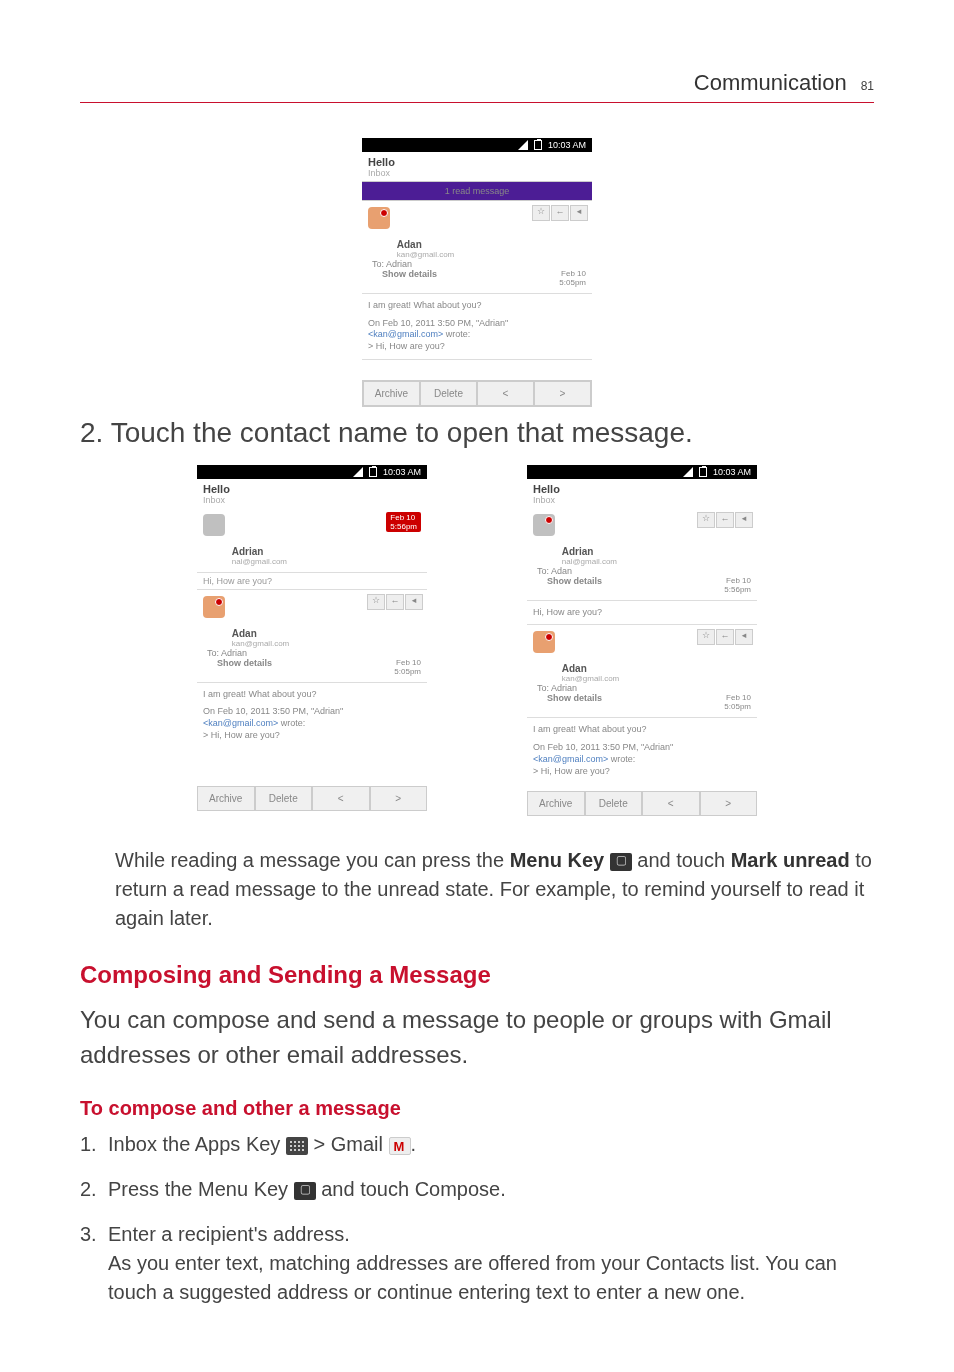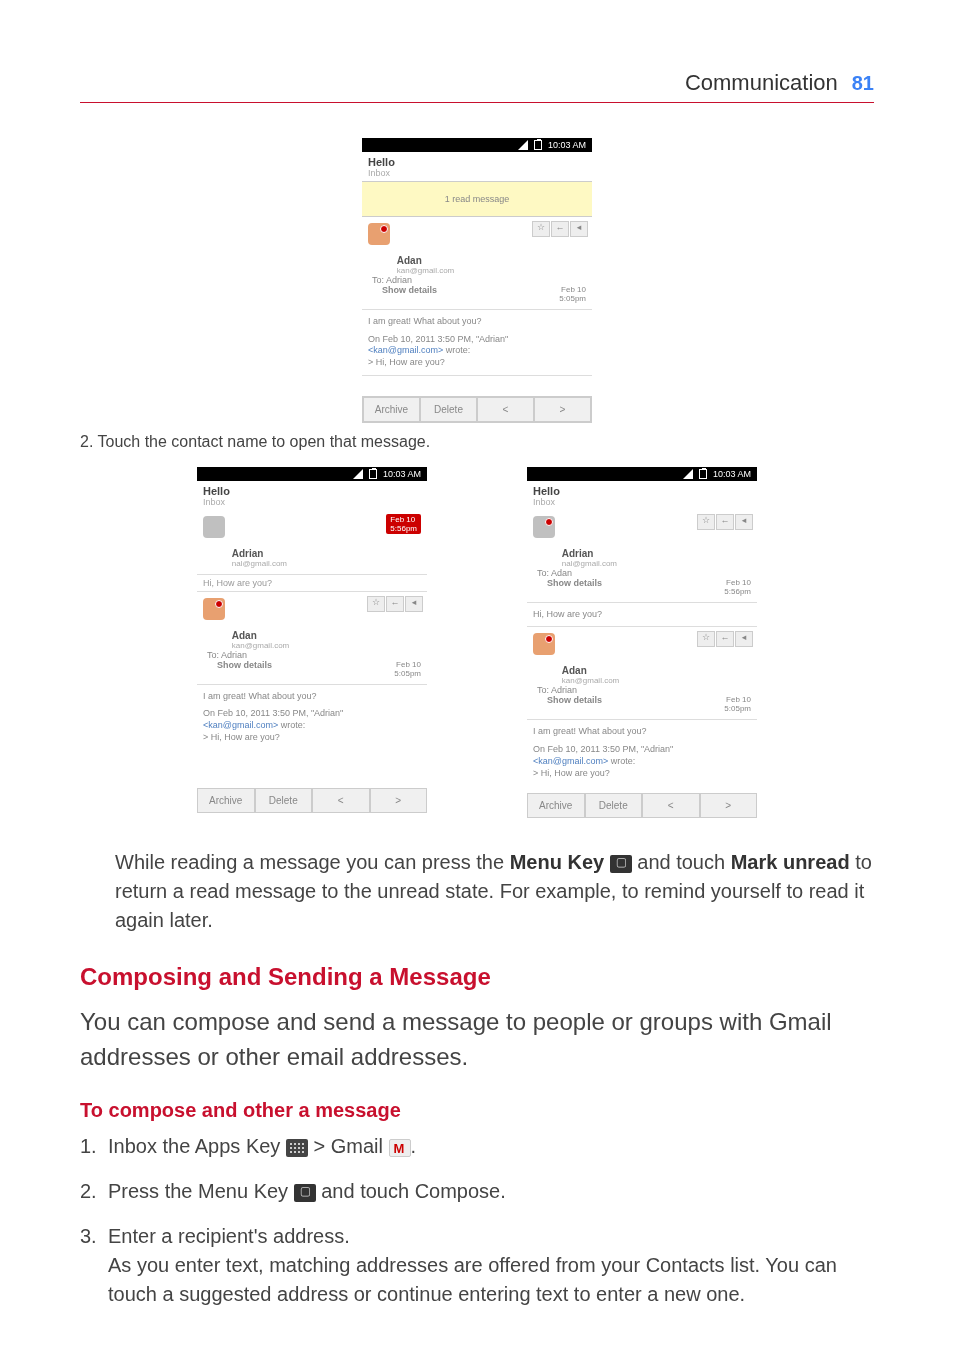--- a/index.html
+++ b/index.html
@@ -13,21 +13,21 @@
     .page-header {
       display: flex;
       justify-content: flex-end;
       align-items: baseline;
       border-bottom: 1px solid #c8102e;
       padding-bottom: 6px;
       margin-bottom: 35px;
       gap: 14px;
     }
     .page-header .section { font-size: 22px; color: #333; }
-    .page-header .pagenum { font-size: 20px; color: #3b82f6; font-weight: bold; }
+    .page-header .pagenum { font-size: 12px; color: #404040; }
     .screenshot {
       display: block;
       margin: 10px auto 20px;
       width: 230px;
       border: none;
       background: #fff;
       font-size: 9px;
       color: #999;
     }
     .status-bar {
@@ -53,22 +53,22 @@
       font-size: 9px;
       padding: 0 6px 3px;
       color: #aaa;
     }
     .tab-bar {
       border-top: 1px solid #ccc;
       border-bottom: 1px solid #ccc;
       text-align: center;
       font-size: 9px;
       color: #888;
-      padding: 12px 0;
-      background: #fef9c3;
+      padding: 4px 0;
+      background: #4c1d95;
     }
     .thread-item {
       border-bottom: 1px solid #ddd;
       padding: 6px;
       font-size: 10px;
       position: relative;
       min-height: 34px;
     }
     .avatar {
       width: 22px;
@@ -223,21 +223,21 @@
   </div>
 </div>
 
 <div class="bottom-bar detached">
   <span>Archive</span>
   <span>Delete</span>
   <span>&lt;</span>
   <span>&gt;</span>
 </div>
 
-<div style="font-size:16px; color:#444; margin-bottom:16px;">2.  Touch the contact name to open that message.</div>
+<div style="font-size:28px; color:#444; margin-bottom:16px;">2.  Touch the contact name to open that message.</div>
 
 <div class="two-col">
 
   <div class="screenshot" style="margin:0;">
     <div class="status-bar">
       <span class="ico"><svg viewBox="0 0 10 10">
             <polygon points="0,10 10,10 10,0" fill="#fff"></polygon>
           </svg></span>
       <span class="battery"></span>
       <span>10:03 AM</span>

